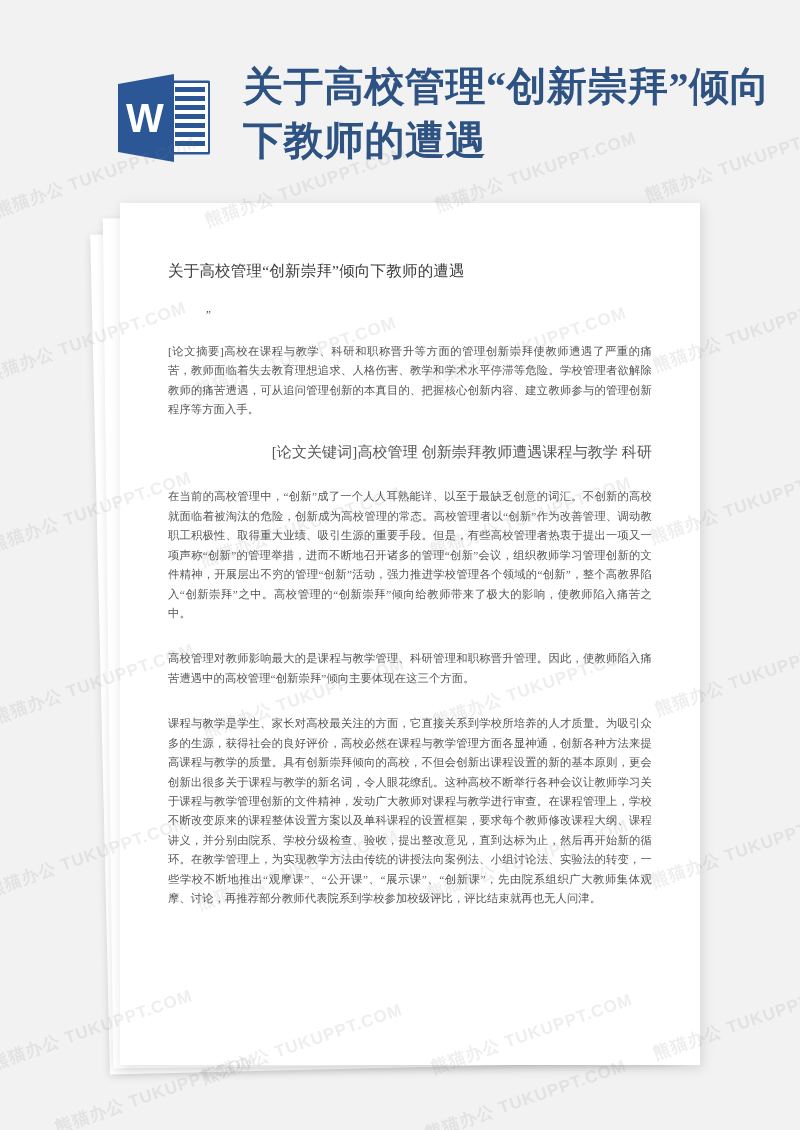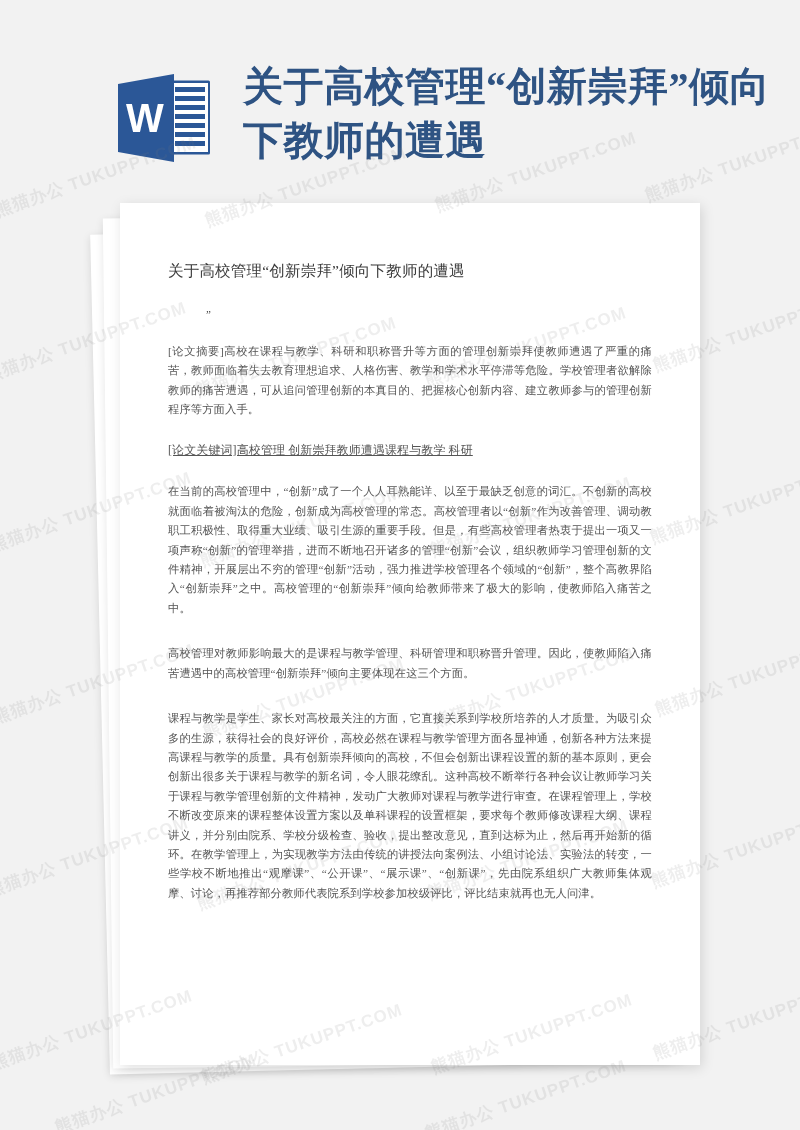--- a/index.html
+++ b/index.html
@@ -133,27 +133,26 @@
   .doc-p {
     font-size: 11.3px;
     line-height: 1.72;
     text-align: justify;
     margin: 22px 0 0 0;
     color: #555555;
     letter-spacing: 0.1px;
   }
   .doc-p.abstract { margin-top: 20px; }
   .doc-keywords {
-    font-size: 12px;
+    font-size: 15px;
     line-height: 1.72;
     margin: 20px 0 0 0;
     color: #555555;
-    text-align: left;
+    text-align: right;
     letter-spacing: 0.1px;
-    text-decoration: underline;
   }
   .doc-p.body-first { }
   .doc-p.body-gap { margin-top: 26px; }
 </style>
 </head>
 <body>
 
 <div class="paper-stack">
   <div class="sheet sheet-back2"></div>
   <div class="sheet sheet-back1"></div>

